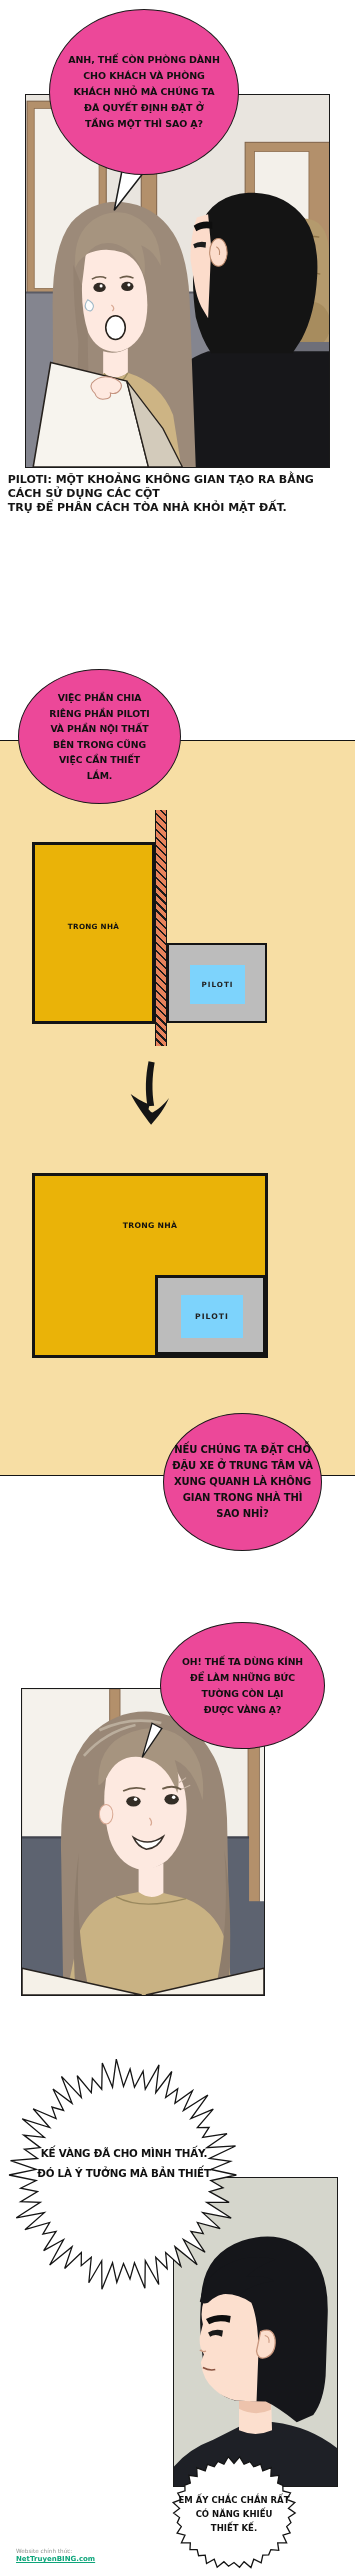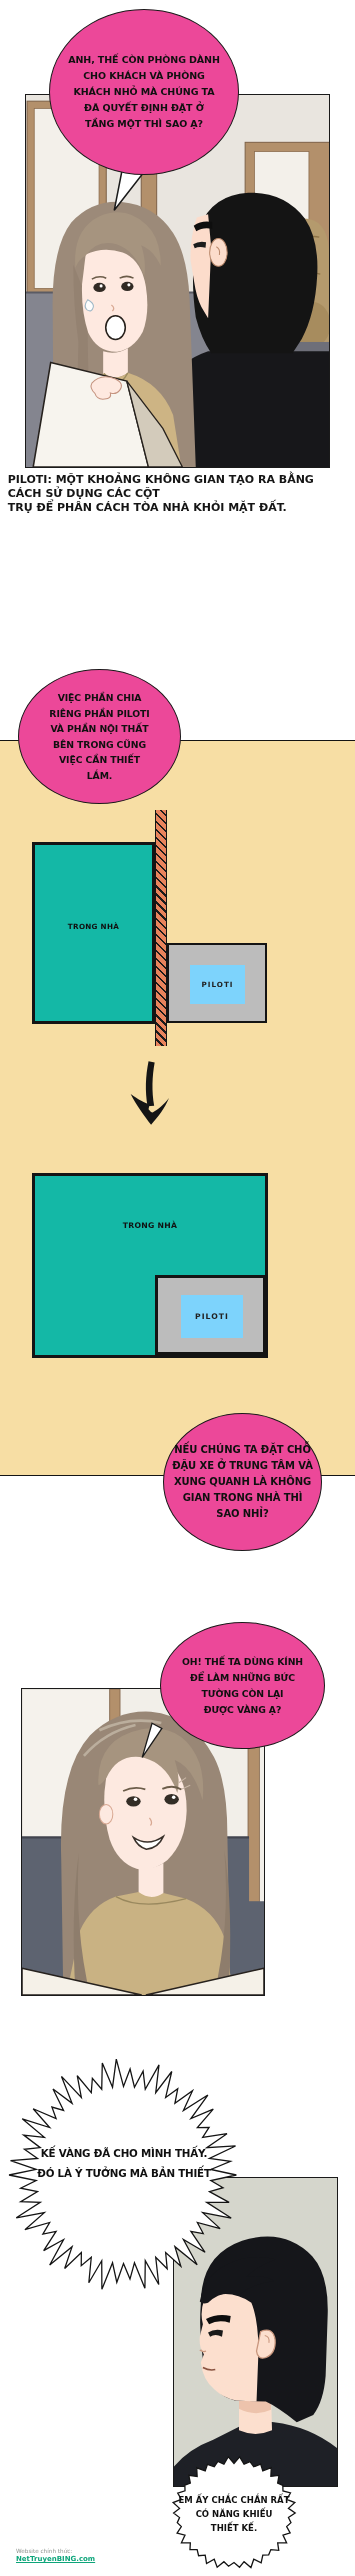--- a/index.html
+++ b/index.html
@@ -15,21 +15,21 @@
   .b-font{font-size:9.5px;line-height:16px;}
   .tail{position:absolute;z-index:2;}
   
   .panel{position:absolute;border:1.5px solid #1a1a1a;z-index:1;overflow:hidden;background:#eee;}
   .panel svg{display:block;width:100%;height:100%;}
   
   .caption{position:absolute;font-weight:bold;font-size:11px;line-height:14px;color:#151515;z-index:1;}
   
   .yellow{position:absolute;left:0;width:355px;background:#f7dea4;
           border-top:1.5px solid #141414;border-bottom:1.5px solid #141414;z-index:0;}
-  .room{position:absolute;background:#14b8a6;border:3.1px solid #141414;z-index:1;text-decoration:underline;}
+  .room{position:absolute;background:#eab308;border:3.1px solid #141414;z-index:1;text-decoration:underline;}
   .room-label{position:absolute;width:100%;text-align:center;font-weight:bold;font-size:7.2px;
               letter-spacing:0.3px;color:#111;}
   .hatch{position:absolute;z-index:2;background:repeating-linear-gradient(45deg,#e8835c 0 4.1px,#1b1b1b 4.1px 5.7px);
          border-left:1.5px solid #141414;border-right:1.5px solid #141414;}
   .grayarea{position:absolute;background:#bcbcbc;border:2.6px solid #141414;z-index:1;}
   .pilotibox{position:absolute;background:#7dd3fc;display:flex;align-items:center;justify-content:center;
              font-size:7.2px;letter-spacing:1px;font-weight:600;color:#222;}
   
   .burst-svg{position:absolute;z-index:3;}
   .burst-text{position:absolute;z-index:4;text-align:center;font-weight:bold;color:#101010;}

